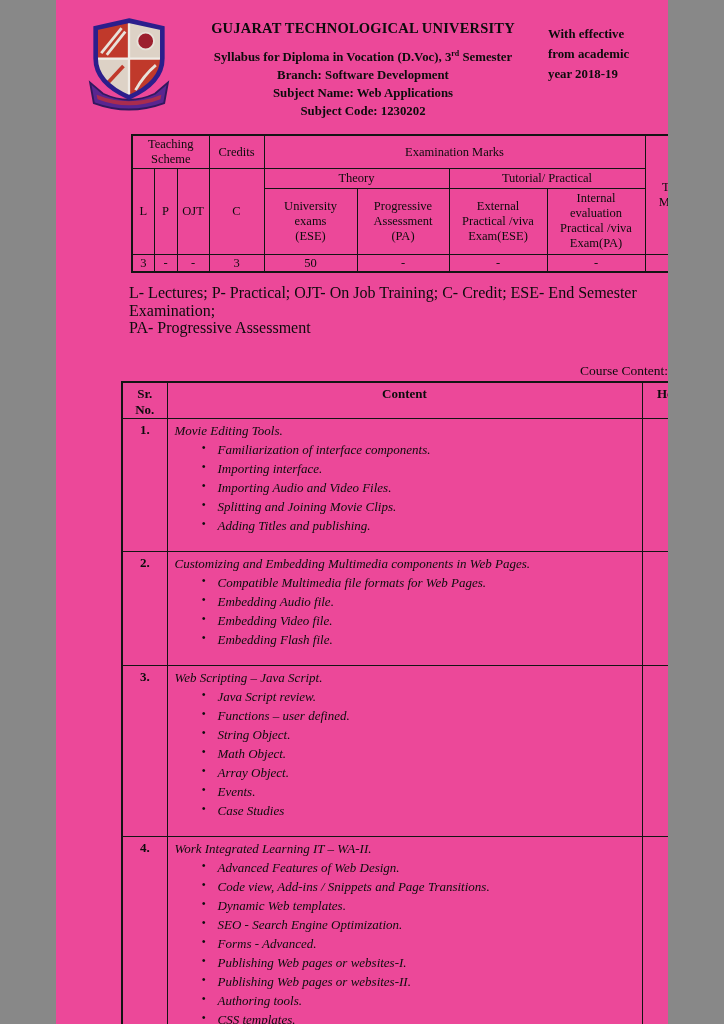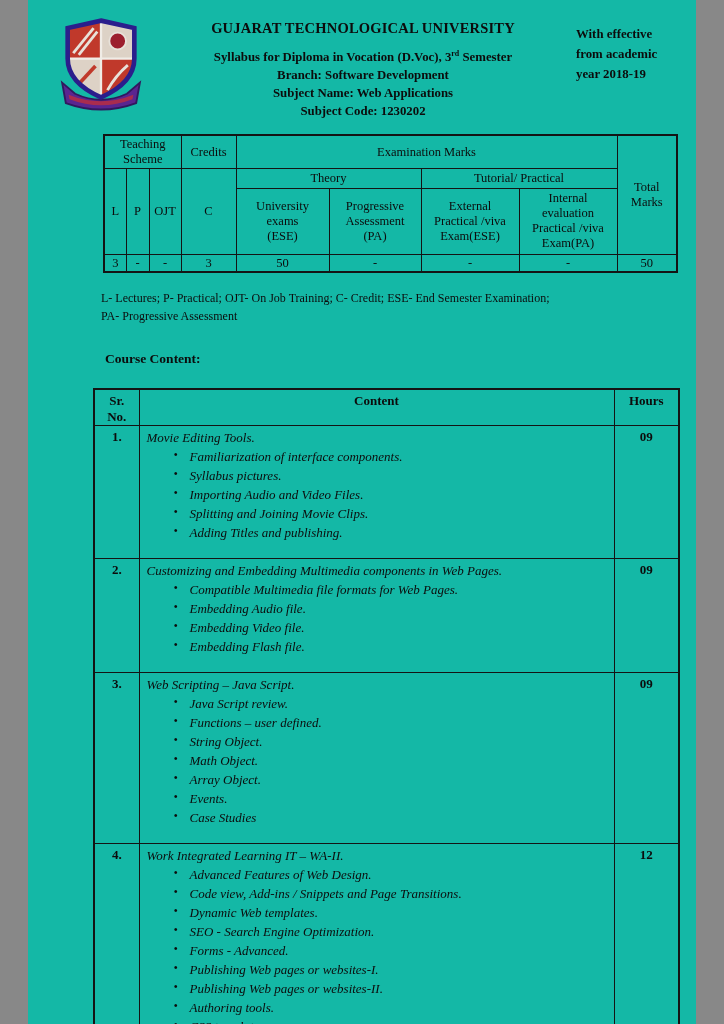--- a/index.html
+++ b/index.html
@@ -1,18 +1,18 @@
 <!DOCTYPE html>
 <html><head>
 <meta charset="utf-8">
 <style>
   * { margin:0; padding:0; box-sizing:border-box; }
   body { background:#888; font-family:"Liberation Serif", serif; }
   .page {
-    width:668px; height:1024px; background:#14b8a6; color:#0c0c0c;
+    width:612px; height:1024px; background:#ec4899; color:#0c0c0c;
     margin:0 auto; overflow:hidden; position:relative;
   }
   
   .header { display:flex; padding:16px 16px 0 26px; }
   .logo-wrap { width:96px; flex:0 0 96px; }
   .title-block { flex:1; text-align:center; padding-top:4px; }
   .uni-title { font-size:14.5px; font-weight:bold; letter-spacing:.2px; margin-bottom:8px; }
   .title-line { font-size:12.8px; font-weight:bold; line-height:18px; }
   .title-line sup { font-size:.62em; }
   .effective-note {
@@ -26,25 +26,25 @@
     border:1.5px solid #141414; font-weight:normal; font-size:12.5px;
     text-align:center; vertical-align:middle; padding:0 2px;
     line-height:15px; white-space:pre-line;
   }
   .exam-table tr.r1 { height:33px; }
   .exam-table tr.r2 { height:20px; }
   .exam-table tr.r3 { height:66px; }
   .exam-table tr.r4 { height:18px; }
   
   .legend {
-    margin:17px 0 0 73px; width:578px; font-size:12px; line-height:17.5px;
+    margin:11px 0 0 73px; width:578px; font-size:16px; line-height:17.5px;
     white-space:pre-line;
   }
   
-  .cc-heading { margin:26px 0 21px 77px; font-size:13.5px; font-weight:bold; }
+  .cc-heading { margin:26px 0 2px 77px; font-size:13.5px; font-weight:normal;text-align:right; }
   .content-table { margin:0 0 0 65px; width:585px; border:2px solid #141414; }
   .content-table th, .content-table td { border:1.5px solid #141414; font-size:13px; }
   .content-table thead th {
     font-weight:bold; text-align:center; vertical-align:top;
     padding-top:3px; height:33px; line-height:16px; white-space:pre-line;margin-top:36px;
   }
   .sr-cell { font-weight:bold; text-align:center; vertical-align:top; padding-top:3px; }
   .content-cell { vertical-align:top; text-align:left; padding:2px 6px 16px 7px; line-height:19px;font-style:italic; }
   .topic-title { }
   ul.bullets { list-style:none; margin:0; padding:0 0 0 25px; }
@@ -172,21 +172,21 @@
         <th>Hours</th>
       </tr>
     </thead>
     <tbody id="content-rows">
         <tr>
           <td class="sr-cell">1.</td>
           <td class="content-cell">
             <div class="topic-title">Movie Editing Tools.</div>
             <ul class="bullets">
               <li>Familiarization of interface components.</li>
-              <li>Syllabus pictures.</li>
+              <li>Importing interface.</li>
               <li>Importing Audio and Video Files.</li>
               <li>Splitting and Joining Movie Clips.</li>
               <li>Adding Titles and publishing.</li>
             </ul>
           </td>
           <td class="hours-cell">09</td>
         </tr>
         <tr>
           <td class="sr-cell">2.</td>
           <td class="content-cell">

